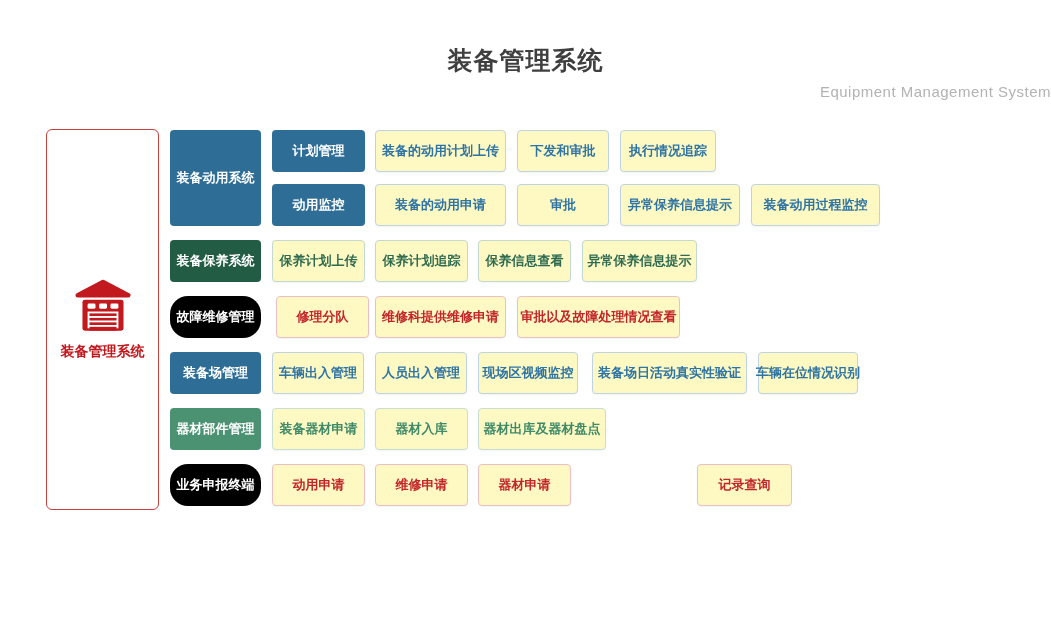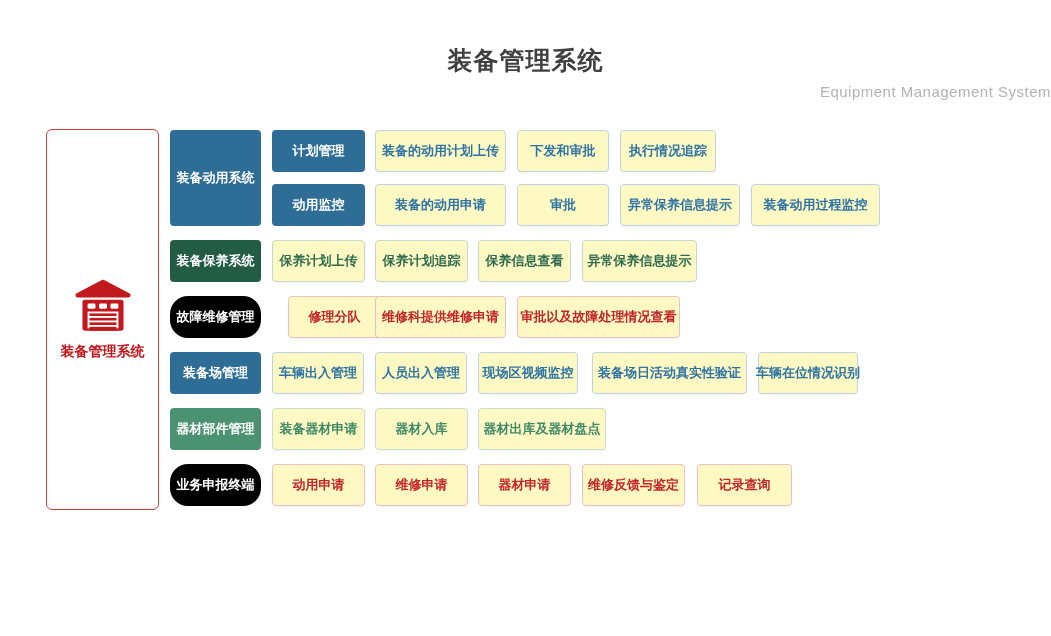--- a/index.html
+++ b/index.html
@@ -67,36 +67,35 @@
   <div class="node leaf t-blue" style="left:620px;top:184px;width:120px">异常保养信息提示</div>
   <div class="node leaf t-blue" style="left:751px;top:184px;width:129px">装备动用过程监控</div>
 
   <div class="node cat t-gdark" style="left:170px;top:240px;width:91px">装备保养系统</div>
   <div class="node leaf t-gdark" style="left:272px;top:240px;width:93px">保养计划上传</div>
   <div class="node leaf t-gdark" style="left:375px;top:240px;width:93px">保养计划追踪</div>
   <div class="node leaf t-gdark" style="left:582px;top:240px;width:115px">异常保养信息提示</div>
   <div class="node leaf t-gdark" style="left:478px;top:240px;width:93px">保养信息查看</div>
 
   <div class="node cat t-red" style="left:170px;top:296px;width:91px">故障维修管理</div>
-  <div class="node leaf t-red" style="left:288px;top:296px;width:93px">修理分队</div>
+  <div class="node leaf t-red" style="left:276px;top:296px;width:93px">修理分队</div>
   <div class="node leaf t-red" style="left:375px;top:296px;width:131px">维修科提供维修申请</div>
   <div class="node leaf t-red" style="left:517px;top:296px;width:163px">审批以及故障处理情况查看</div>
 
   <div class="node cat t-blue" style="left:170px;top:352px;width:91px">装备场管理</div>
   <div class="node leaf t-blue" style="left:272px;top:352px;width:92px">车辆出入管理</div>
   <div class="node leaf t-blue" style="left:375px;top:352px;width:92px">人员出入管理</div>
   <div class="node leaf t-blue" style="left:478px;top:352px;width:100px">现场区视频监控</div>
   <div class="node leaf t-blue" style="left:592px;top:352px;width:155px">装备场日活动真实性验证</div>
   <div class="node leaf t-blue" style="left:758px;top:352px;width:100px">车辆在位情况识别</div>
 
   <div class="node cat t-green" style="left:170px;top:408px;width:91px">器材部件管理</div>
   <div class="node leaf t-green" style="left:272px;top:408px;width:93px">装备器材申请</div>
   <div class="node leaf t-green" style="left:375px;top:408px;width:93px">器材入库</div>
   <div class="node leaf t-green" style="left:478px;top:408px;width:128px">器材出库及器材盘点</div>
 
   <div class="node cat t-red" style="left:170px;top:464px;width:91px">业务申报终端</div>
   <div class="node leaf t-red" style="left:272px;top:464px;width:93px">动用申请</div>
   <div class="node leaf t-red" style="left:375px;top:464px;width:93px">维修申请</div>
   <div class="node leaf t-red" style="left:478px;top:464px;width:93px">器材申请</div>
-  <div class="node leaf t-red" style="left:582px;top:464px;width:103px">维修反馈与鉴定</div>
   <div class="node leaf t-red" style="left:697px;top:464px;width:95px">记录查询</div>
 
 </div>
 
 </body></html>

